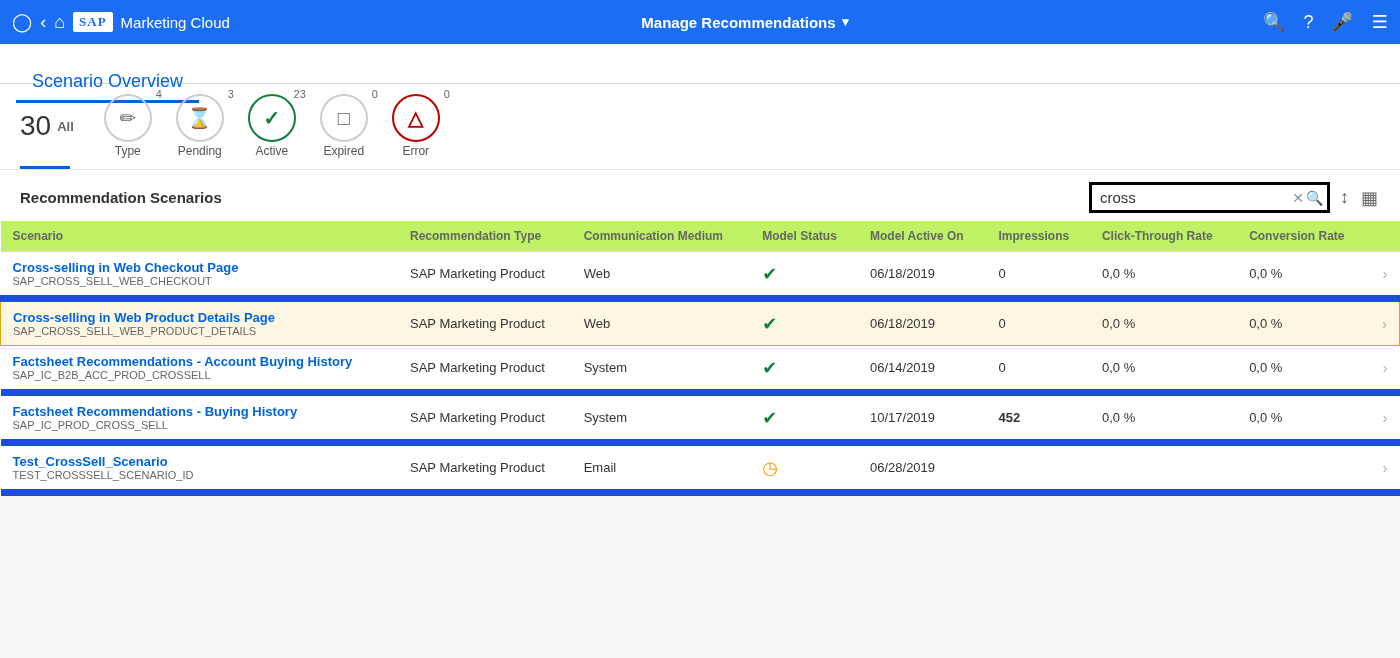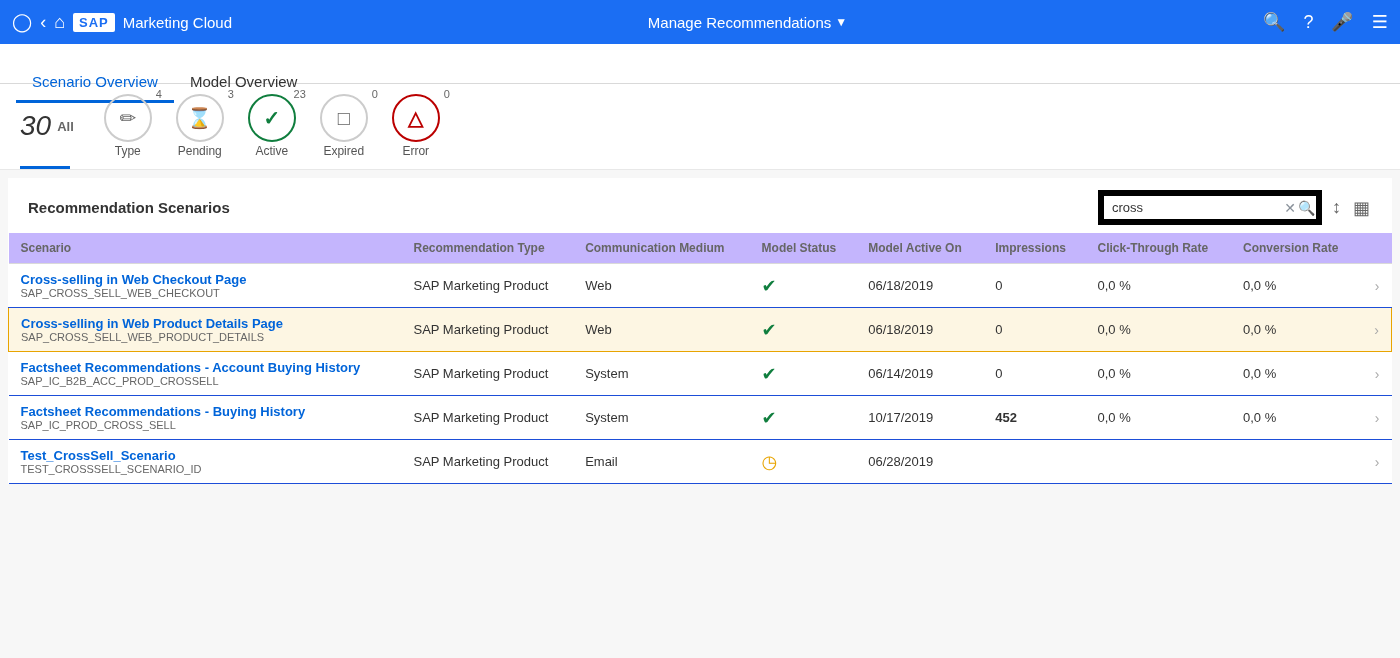--- a/index.html
+++ b/index.html
@@ -17,41 +17,42 @@
     .top-nav-left { display: flex; align-items: center; gap: 8px; }
     .top-nav-right { display: flex; align-items: center; gap: 18px; }
     .sap-logo {
       background: #fff;
       color: #1b6ef3;
       font-weight: bold;
       font-size: 13px;
       padding: 2px 6px;
       border-radius: 2px;
       letter-spacing: 1px;
+      font-family: Liberation Serif, serif;
     }
     .nav-title { color: #fff; font-size: 15px; font-weight: 400; }
     .nav-icon { color: #fff; font-size: 18px; cursor: pointer; }
-    .nav-center { color: #fff; font-size: 15px; display: flex; align-items: center; gap: 4px; }
+    .nav-center { color: #fff; font-size: 15px; display: flex; align-items: center; gap: 4px; font-weight: bold; }
 
     
     .tab-bar {
       background: #fff;
       border-bottom: 1px solid #d9d9d9;
       display: flex;
       align-items: center;
       padding: 0 16px;
       height: 40px;
     }
     .tab {
       padding: 0 16px;
       height: 40px;
       display: flex;
       align-items: center;
       cursor: pointer;
-      font-size: 15px;
+      font-size: 18px;
       border-bottom: 3px solid transparent;
       color: #333;
       margin-top: 38px;
     }
     .tab.active {
       border-bottom: 3px solid #0064d9;
       color: #0064d9;
     }
 
     
@@ -65,21 +66,21 @@
       align-items: center;
       gap: 0;
       padding-bottom: 10px;
     }
     .status-all {
       display: flex;
       align-items: center;
       gap: 6px;
       margin-right: 30px;
     }
-    .status-all-number { font-size: 28px; font-weight: 300; color: #333; font-style: italic; }
+    .status-all-number { font-size: 28px; font-weight: 300; color: #333; }
     .status-all-label { font-size: 13px; color: #666; font-weight: bold; }
     .status-item {
       display: flex;
       flex-direction: column;
       align-items: center;
       margin-right: 24px;
       cursor: pointer;
       position: relative;
     }
     .status-icon-wrap {
@@ -93,38 +94,38 @@
       position: relative;
       font-size: 22px;
     }
     .status-icon-wrap.active-status { border-color: #107e3e; }
     .status-icon-wrap.error-status { border-color: #bb0000; }
     .status-label { font-size: 12px; color: #555; margin-top: 2px; }
 
     
     .content-area {
       background: #fff;
-      margin: 8px;
+      margin: 0;
       padding: 0;
     }
 
     
     .section-header {
       display: flex;
       align-items: center;
       justify-content: space-between;
       padding: 12px 20px 8px 20px;
       background: #fff;
     }
     .section-title { font-size: 15px; font-weight: 600; color: #333; }
     .section-controls { display: flex; align-items: center; gap: 8px; }
     .search-box {
-      border: 6px solid #000000;
+      border: 3px solid #000000;
       padding: 4px 28px 4px 8px;
-      font-size: 13px;
+      font-size: 15px;
       color: #333;
       outline: none;
       min-width: 220px;
       position: relative;
     }
     .search-wrap {
       position: relative;
       display: flex;
       align-items: center;
     }
@@ -145,31 +146,31 @@
     .sort-icon, .filter-icon {
       font-size: 18px;
       color: #666;
       cursor: pointer;
       padding: 2px;
     }
 
     
     .table-wrap { background: #fff; }
     table { width: 100%; border-collapse: collapse; }
-    thead tr { border-bottom: 1px solid #d9d9d9; background: #c4b5fd; }
+    thead tr { border-bottom: 1px solid #d9d9d9; background: #bef264; }
     thead th {
       padding: 8px 12px;
       text-align: left;
       font-size: 12px;
       font-weight: 600;
       color: #666;
       white-space: nowrap;
     }
     tbody tr {
-      border-bottom: 1px solid #1d4ed8;
+      border-bottom: 7px solid #1d4ed8;
       background: #fff;
       cursor: pointer;
     }
     tbody tr.selected-row {
       background: #fdf6e3;
       border: 1.5px solid #e8a400;
     }
     tbody td {
       padding: 8px 12px;
       font-size: 13px;
@@ -201,23 +202,20 @@
     <span class="nav-icon">🔍</span>
     <span class="nav-icon">?</span>
     <span class="nav-icon">🎤</span>
     <span class="nav-icon">☰</span>
   </div>
 </div>
 
 <div class="tab-bar">
   <div class="tab active">
     <span>Scenario Overview</span>
-  </div>
-  <div class="tab">
-    <span>Model Overview</span>
   </div>
 </div>
 
 <div class="status-bar">
   <div class="status-items">
 
     <div class="status-all">
       <span class="status-all-number">30</span>
       <span class="status-all-label">All</span>
     </div>

